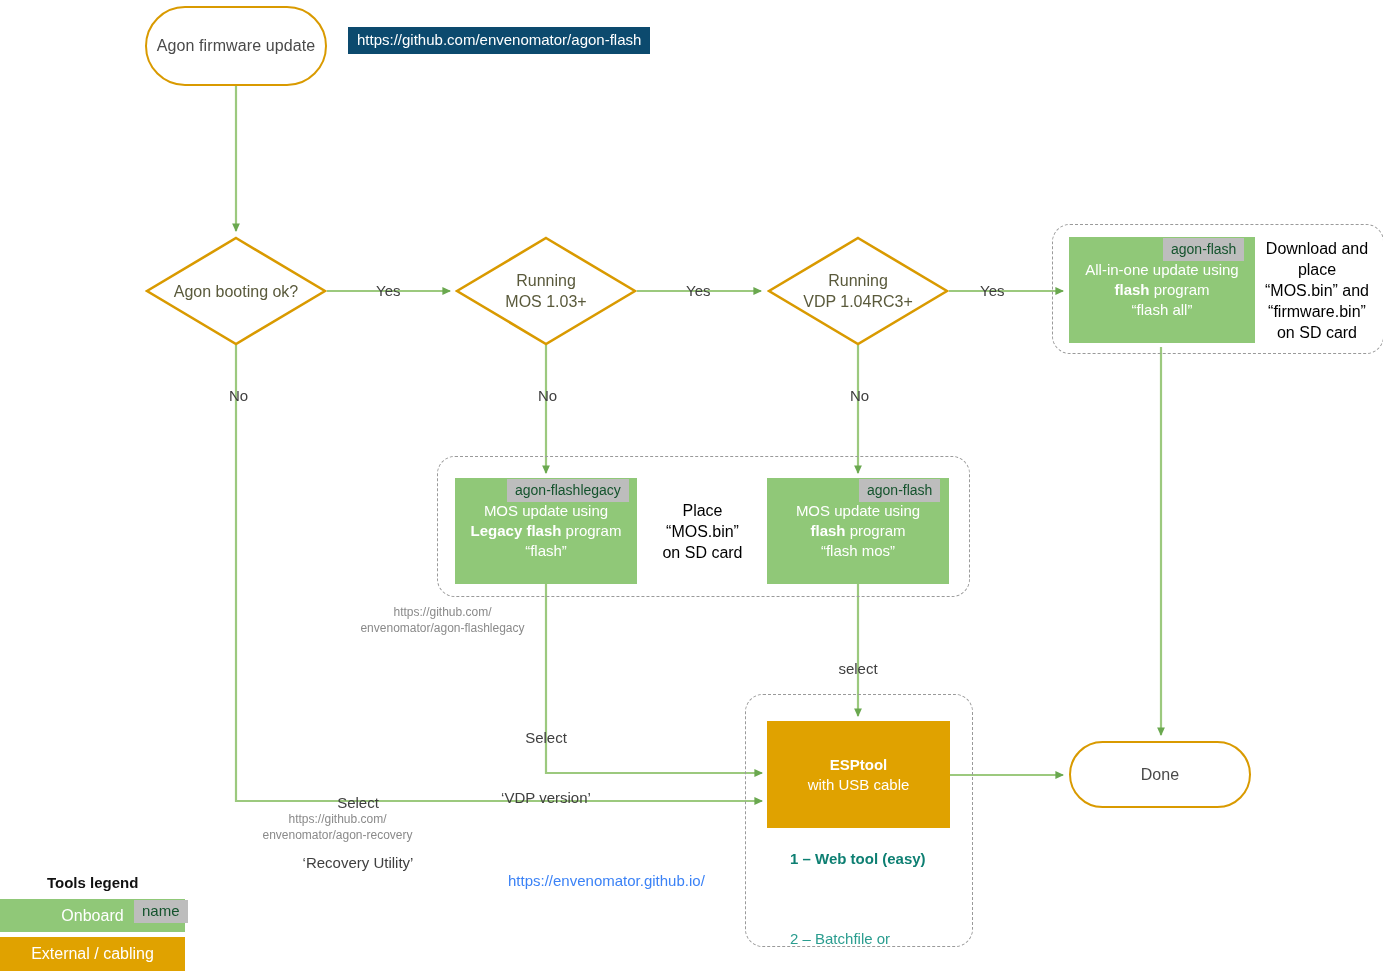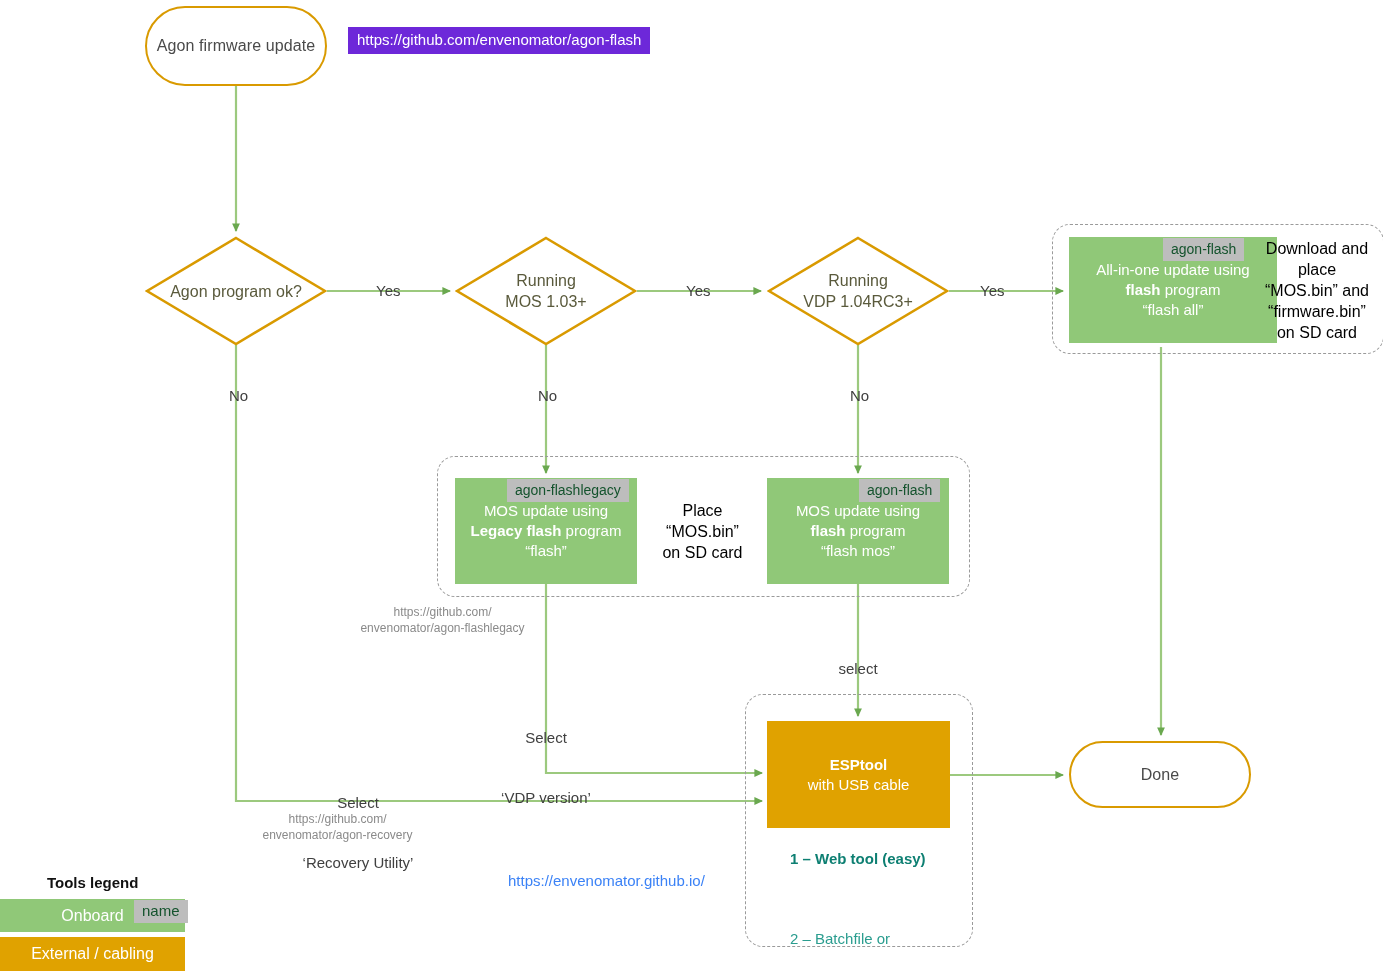--- a/index.html
+++ b/index.html
@@ -55,21 +55,21 @@
   .t-green{color:#404040;font-size:15px;line-height:20px;}
   .t-greenlight{color:#000000;font-size:16px;line-height:21px;text-align:center;}
   .t-grey{color:#8a8a8a;font-size:12px;line-height:16px;text-align:center;}
   .t-greyurl{color:#3b82f6;font-size:15px;line-height:20px;}
   .t-teal2{color:#2a9d8f;font-size:15px;line-height:20px;}
   .t-dark{color:#1a1a1a;font-size:15px;line-height:20px;font-weight:bold;}
   .center{text-align:center;}
 
   
   .urlbanner{
-    position:absolute;background:#6d28d9;color:#ffffff;
+    position:absolute;background:#0c4a6e;color:#ffffff;
     font-size:15px;line-height:20px;padding:3px 9px 4px 9px;white-space:nowrap;
   }
 
   
   .legend-title{position:absolute;color:#111;font-size:15px;font-weight:bold;}
   .legend-sw{position:absolute;display:flex;align-items:center;justify-content:center;
     color:#fff;font-size:16px;}
 </style>
 </head>
 <body>
@@ -114,21 +114,21 @@
 
   <div class="urlbanner" style="left:348px;top:27px;">
     <span>https://github.com/envenomator/agon-flash</span>
   </div>
 
   <div class="node diamond" style="left:145px;top:236px;width:182px;height:110px;">
     <svg class="dshape" viewBox="0 0 182 110" preserveAspectRatio="none">
       <polygon points="91,2 180,55 91,108 2,55" fill="#ffffff" stroke="#D99A00" stroke-width="2.6"></polygon>
     </svg>
     <div class="dlabel">
-      <div>Agon program ok?</div>
+      <div>Agon booting ok?</div>
     </div>
   </div>
 
   <div class="node diamond" style="left:455px;top:236px;width:182px;height:110px;">
     <svg class="dshape" viewBox="0 0 182 110" preserveAspectRatio="none">
       <polygon points="91,2 180,55 91,108 2,55" fill="#ffffff" stroke="#D99A00" stroke-width="2.6"></polygon>
     </svg>
     <div class="dlabel">
       <div>Running</div>
       <div>MOS 1.03+</div>
@@ -148,21 +148,21 @@
   <div class="txt t-green" style="left:376px;top:281px;">Yes</div>
   <div class="txt t-green" style="left:686px;top:281px;">Yes</div>
   <div class="txt t-green" style="left:980px;top:281px;">Yes</div>
 
   <div class="txt t-green" style="left:229px;top:386px;">No</div>
   <div class="txt t-green" style="left:538px;top:386px;">No</div>
   <div class="txt t-green" style="left:850px;top:386px;">No</div>
 
   <div class="group" style="left:1052px;top:224px;width:330px;height:128px;"></div>
 
-  <div class="node greenbox" style="left:1069px;top:237px;width:208px;height:106px;">
+  <div class="node greenbox" style="left:1069px;top:237px;width:186px;height:106px;">
     <div>
       <div>All-in-one update using</div>
       <div><b>flash</b><span> program</span></div>
       <div>“flash all”</div>
     </div>
   </div>
   <div class="tag" style="left:1163px;top:238px;">agon-flash</div>
 
   <div class="txt t-greenlight" style="left:1258px;top:238px;width:118px;white-space:pre-line;">Download and
 place

